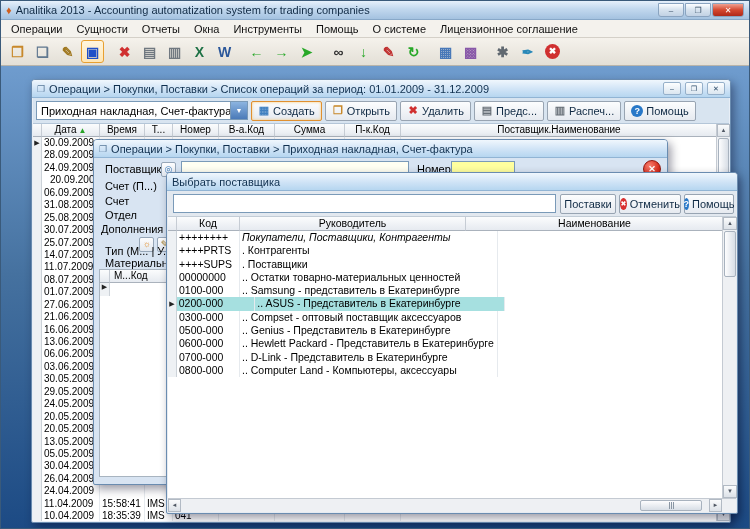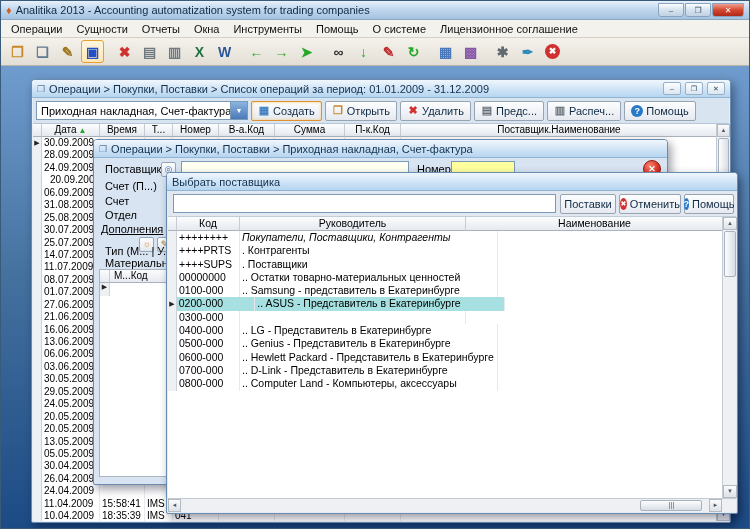--- a/index.html
+++ b/index.html
@@ -602,21 +602,21 @@
         <div class="flabel" style="left:10px; top:5px;">Поставщик</div>
         <span class="mini" style="left:66px; top:4px; color:#3878b8;">◎</span>
         <input class="txt" style="left: 86px; top: 3px; width: 228px; background: rgb(255, 255, 242);" value="">
         <div class="flabel" style="left:322px; top:5px;">Номер</div>
         <input class="txt" style="left: 356px; top: 3px; width: 64px; background: rgb(255, 255, 158);" value="">
         <div class="redx" style="left:548px; top:2px;">✕</div>
 
         <div class="flabel" style="left:10px; top:22px;">Счет (П...)</div>
         <div class="flabel" style="left:10px; top:37px;">Счет</div>
         <div class="flabel" style="left:10px; top:51px;">Отдел</div>
-        <div class="flabel" style="left:6px; top:65px;text-decoration:underline;">Дополнения</div>
+        <div class="flabel" style="left:6px; top:65px;">Дополнения</div>
         <span class="mini" style="left:44px; top:79px; color:#e08820;">☼</span>
         <span class="mini" style="left:62px; top:79px; color:#a07820;">✎</span>
         <div class="flabel" style="left:10px; top:87px;">Тип (М... | У...)</div>
         <div class="flabel" style="left:10px; top:99px;">Материальные цен...</div>
 
         <div class="minigrid">
           <div class="mg-head">
             <div class="hcell" style="width:10px;"></div>
             <div class="hcell" style="flex:1; text-align:left; padding-left:4px;">М...Код</div>
           </div>
@@ -685,26 +685,21 @@
           </div>
           <div class="drow">
             <div class="cell sel" style="width: 9px;">▶</div>
             <div class="cell hl" style="width: 81px;">0200-000</div>
             <div class="cell hl" style="width: 258px;">.. ASUS - Представитель в Екатеринбурге</div>
             <div class="cell" style="width: 226px;"></div>
           </div>
           <div class="drow">
             <div class="cell sel" style="width: 9px;"></div>
             <div class="cell" style="width: 63px;">0300-000</div>
-            <div class="cell" style="width: 226px;"></div>
-          </div>
-          <div class="drow">
-            <div class="cell sel" style="width: 9px;"></div>
-            <div class="cell" style="width: 63px;">0400-000</div>
-            <div class="cell" style="width: 258px;">.. LG - Представитель в Екатеринбурге</div>
+            <div class="cell" style="width: 258px;">.. Compset - оптовый поставщик аксессуаров</div>
             <div class="cell" style="width: 226px;"></div>
           </div>
           <div class="drow">
             <div class="cell sel" style="width: 9px;"></div>
             <div class="cell" style="width: 63px;">0500-000</div>
             <div class="cell" style="width: 258px;">.. Genius - Представитель в Екатеринбурге</div>
             <div class="cell" style="width: 226px;"></div>
           </div>
           <div class="drow">
             <div class="cell sel" style="width: 9px;"></div>

